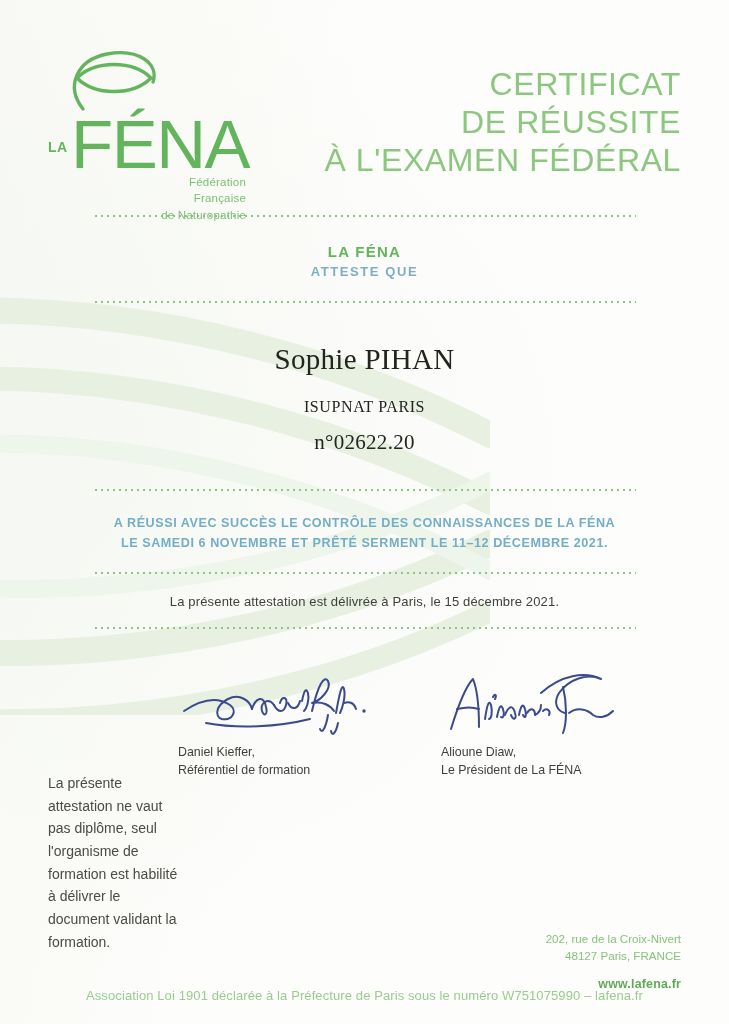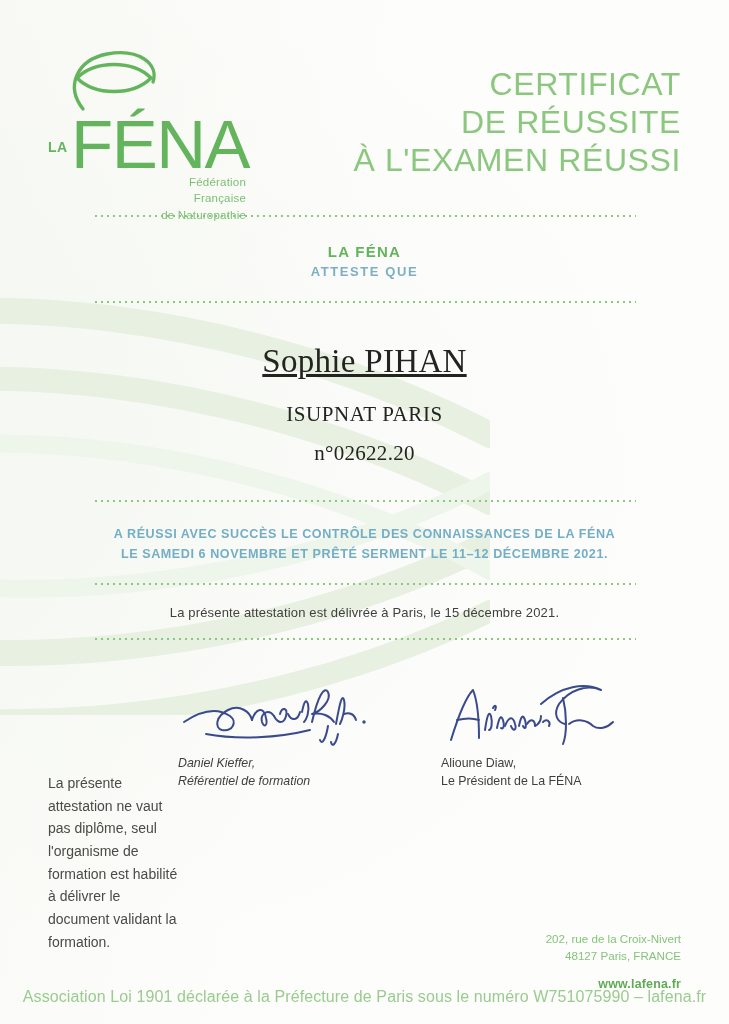--- a/index.html
+++ b/index.html
@@ -136,27 +136,26 @@
   }
 
   
   .recipient {
     text-align: center;
     font-family: "Liberation Serif", serif;
     color: #23231f;
   }
   .recipient-name {
     padding-top: 40px;
-    font-size: 33px;
+    font-size: 29px;
     letter-spacing: 0.3px;
-    text-decoration: underline;
   }
   .recipient-school {
     padding-top: 22px;
-    font-size: 21px;
+    font-size: 16px;
     letter-spacing: 0.6px;
   }
   .recipient-number {
     padding-top: 14px;
     font-size: 21px;
     letter-spacing: 0.3px;
   }
 
   
   .result {
@@ -179,21 +178,21 @@
   
   .signatures {
     position: relative;
     margin-top: 38px;
     height: 130px;
   }
   .sig {
     position: absolute;
     top: 0;
   }
-  .sig-left  { left: 178px; font-style: italic; }
+  .sig-left  { left: 178px; }
   .sig-right { left: 441px; }
   .sig-ink { display: block; height: 72px; }
   .sig-caption {
     margin-top: 4px;
     font-size: 12.4px;
     line-height: 1.46;
     color: #3f3f3c;
   }
 
   
@@ -225,21 +224,21 @@
     font-weight: 700;
     color: #5faa55;
     letter-spacing: 0.2px;
   }
   .footer-legal {
     position: absolute;
     left: 0;
     right: 0;
     top: 988px;
     text-align: center;
-    font-size: 16px;
+    font-size: 13px;
     color: #9acb90;
     letter-spacing: 0.1px;
     z-index: 2;
   }
 </style>
 </head>
 <body>
 
 <div class="certificate">
 
@@ -278,21 +277,21 @@
         <div class="logo-sub">
           <div>Fédération</div>
           <div>Française</div>
           <div>de Naturopathie</div>
         </div>
       </div>
 
       <div class="title-block">
         <div class="title-line">CERTIFICAT</div>
         <div class="title-line">DE RÉUSSITE</div>
-        <div class="title-line">À L'EXAMEN RÉUSSI</div>
+        <div class="title-line">À L'EXAMEN FÉDÉRAL</div>
       </div>
     </div>
 
     <div class="dotted rule-wide"></div>
 
     <div class="attest">
       <div class="attest-fena">LA FÉNA</div>
       <div class="attest-que">ATTESTE QUE</div>
     </div>
 

